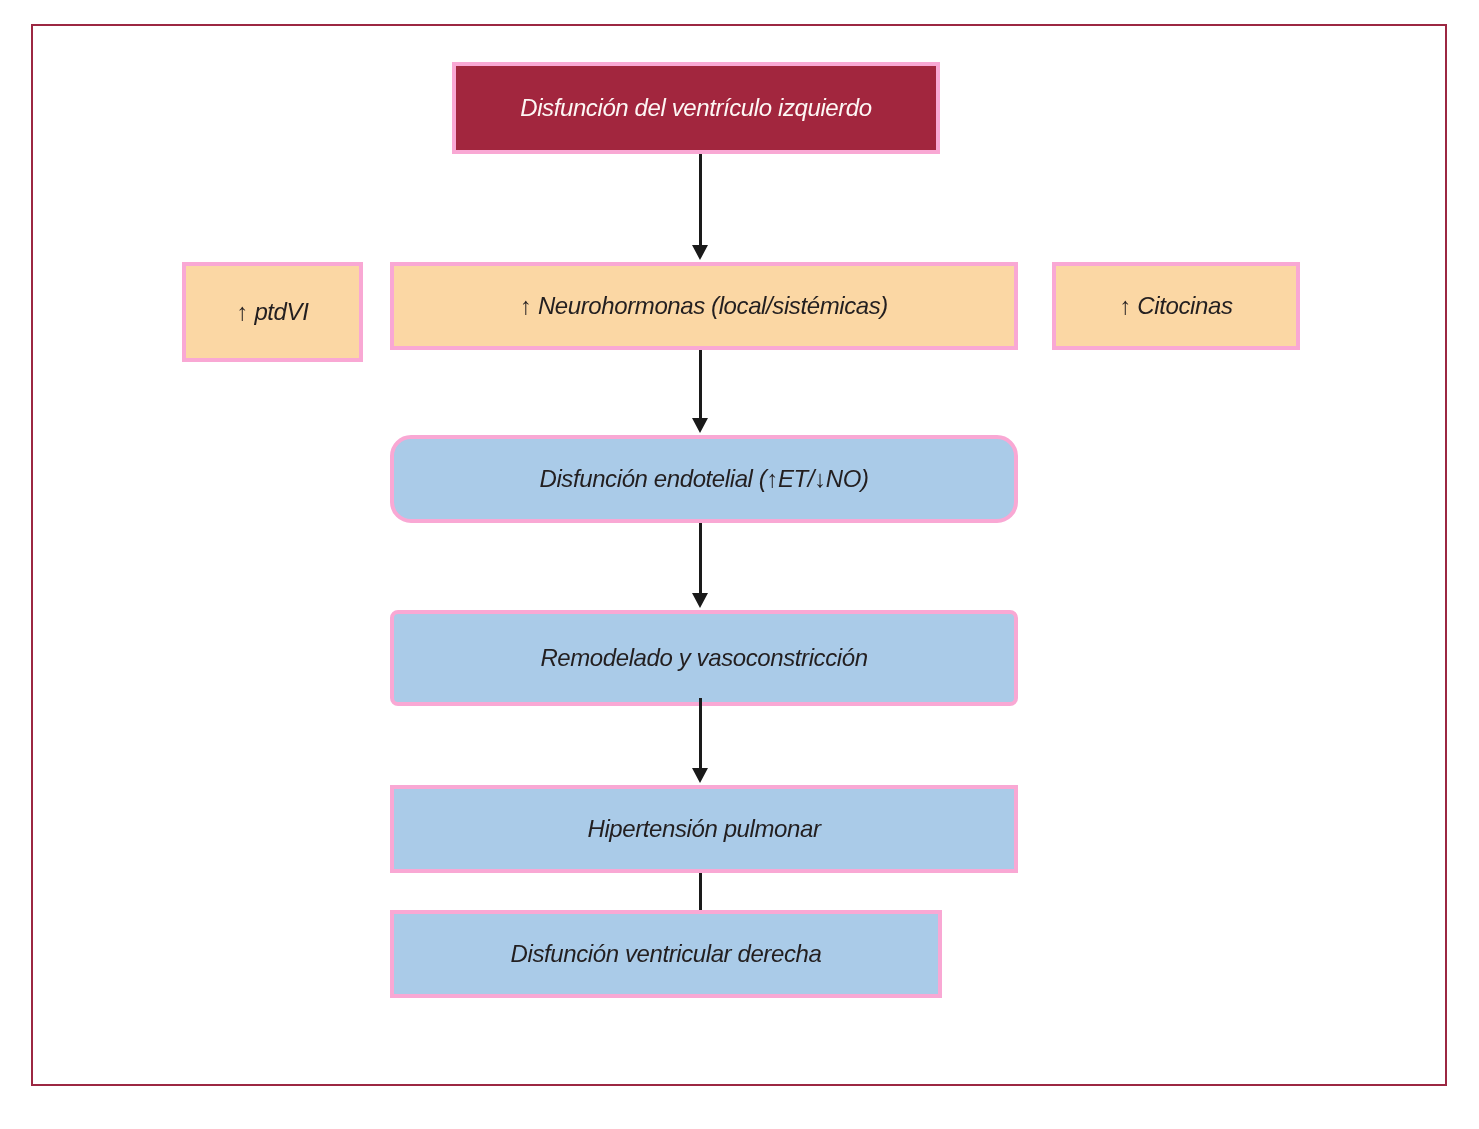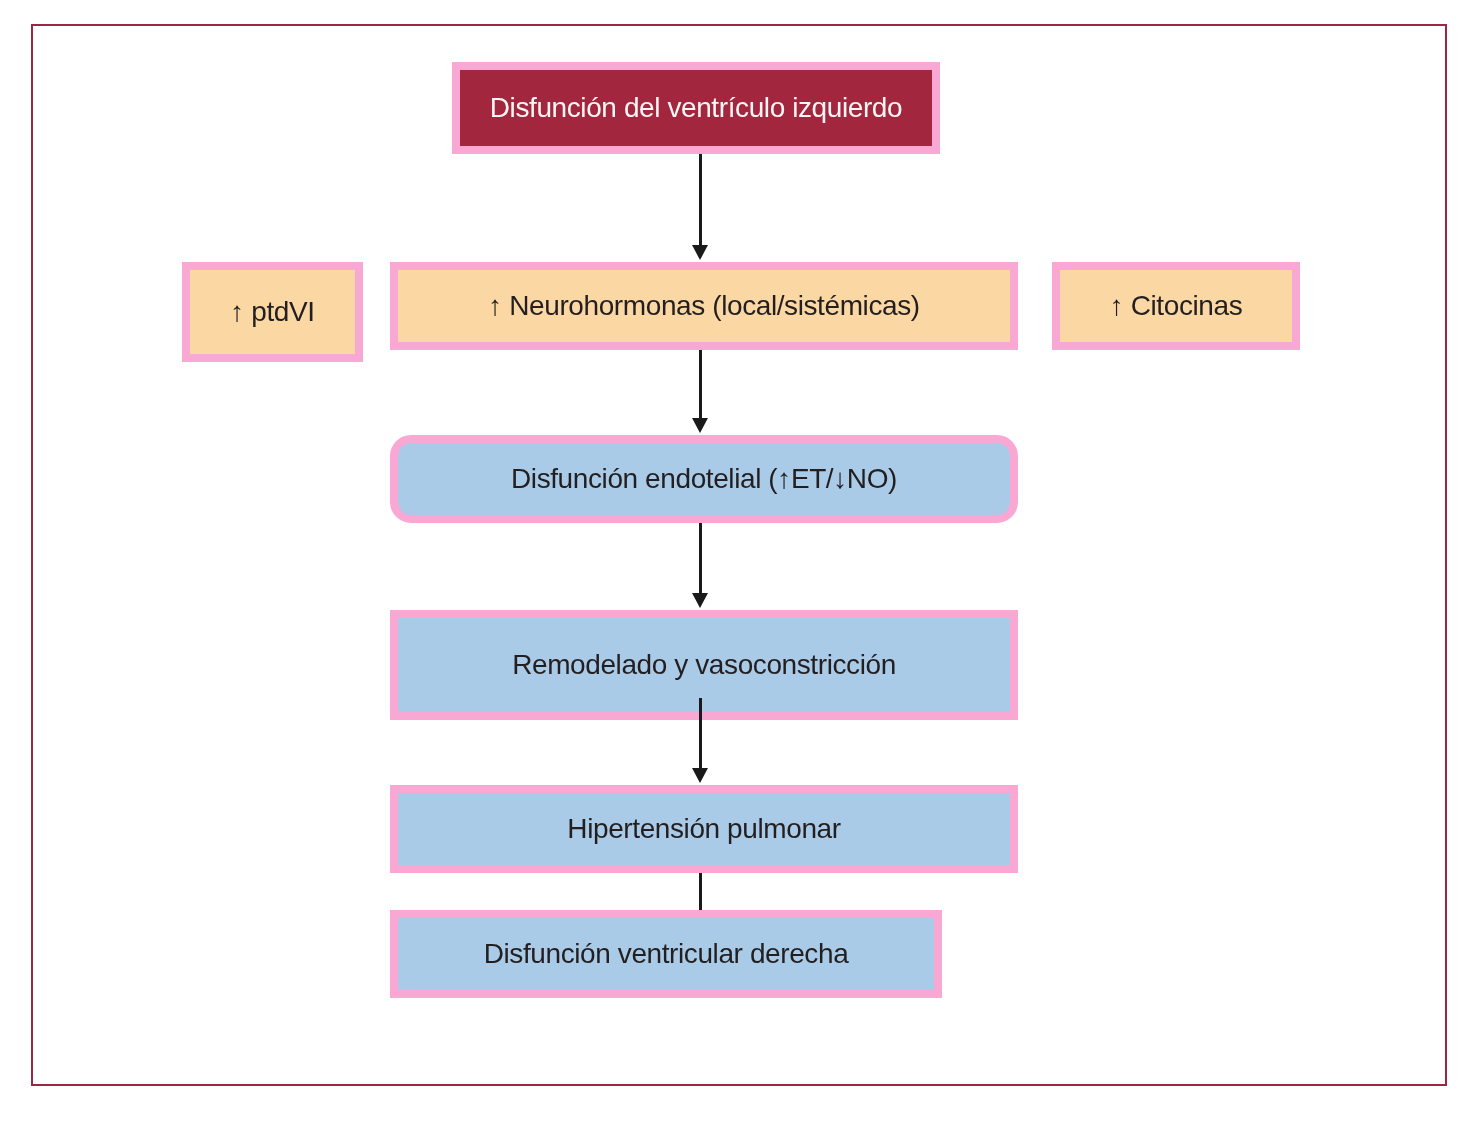--- a/index.html
+++ b/index.html
@@ -20,46 +20,47 @@
     left: 31px;
     top: 24px;
     width: 1416px;
     height: 1062px;
     border: 2px solid #9c2742;
     box-sizing: border-box;
   }
   .box {
     position: absolute;
     box-sizing: border-box;
-    border: 8px solid #f9a8d4;
+    border: 4px solid #f9a8d4;
     display: flex;
     align-items: center;
     justify-content: center;
     text-align: center;
-    font-size: 28px;
+    font-size: 24px;
     letter-spacing: -0.4px;
     color: #231f20;
+    font-style: italic;
   }
   .box-red {
     background: #a2263e;
     color: #fdf6f4;
   }
   .box-orange {
     background: #fbd7a4;
   }
   .box-blue {
     background: #aacbe8;
   }
   
   .n-root      { left: 452px;  top: 62px;  width: 488px; height: 92px; }
   .n-ptdvi     { left: 182px;  top: 262px; width: 181px; height: 100px; }
   .n-neuro     { left: 390px;  top: 262px; width: 628px; height: 88px; }
   .n-cito      { left: 1052px; top: 262px; width: 248px; height: 88px; text-align: center; }
   .n-endo      { left: 390px;  top: 435px; width: 628px; height: 88px; border-radius: 21px; }
-  .n-remo      { left: 390px;  top: 610px; width: 628px; height: 110px; }
+  .n-remo      { left: 390px;  top: 610px; width: 628px; height: 96px; border-radius: 8px; }
   .n-hiper     { left: 390px;  top: 785px; width: 628px; height: 88px; }
   .n-derecha   { left: 390px;  top: 910px; width: 552px; height: 88px; }
 
   
   .arrow {
     position: absolute;
     width: 16px;
     display: flex;
     flex-direction: column;
     align-items: center;

